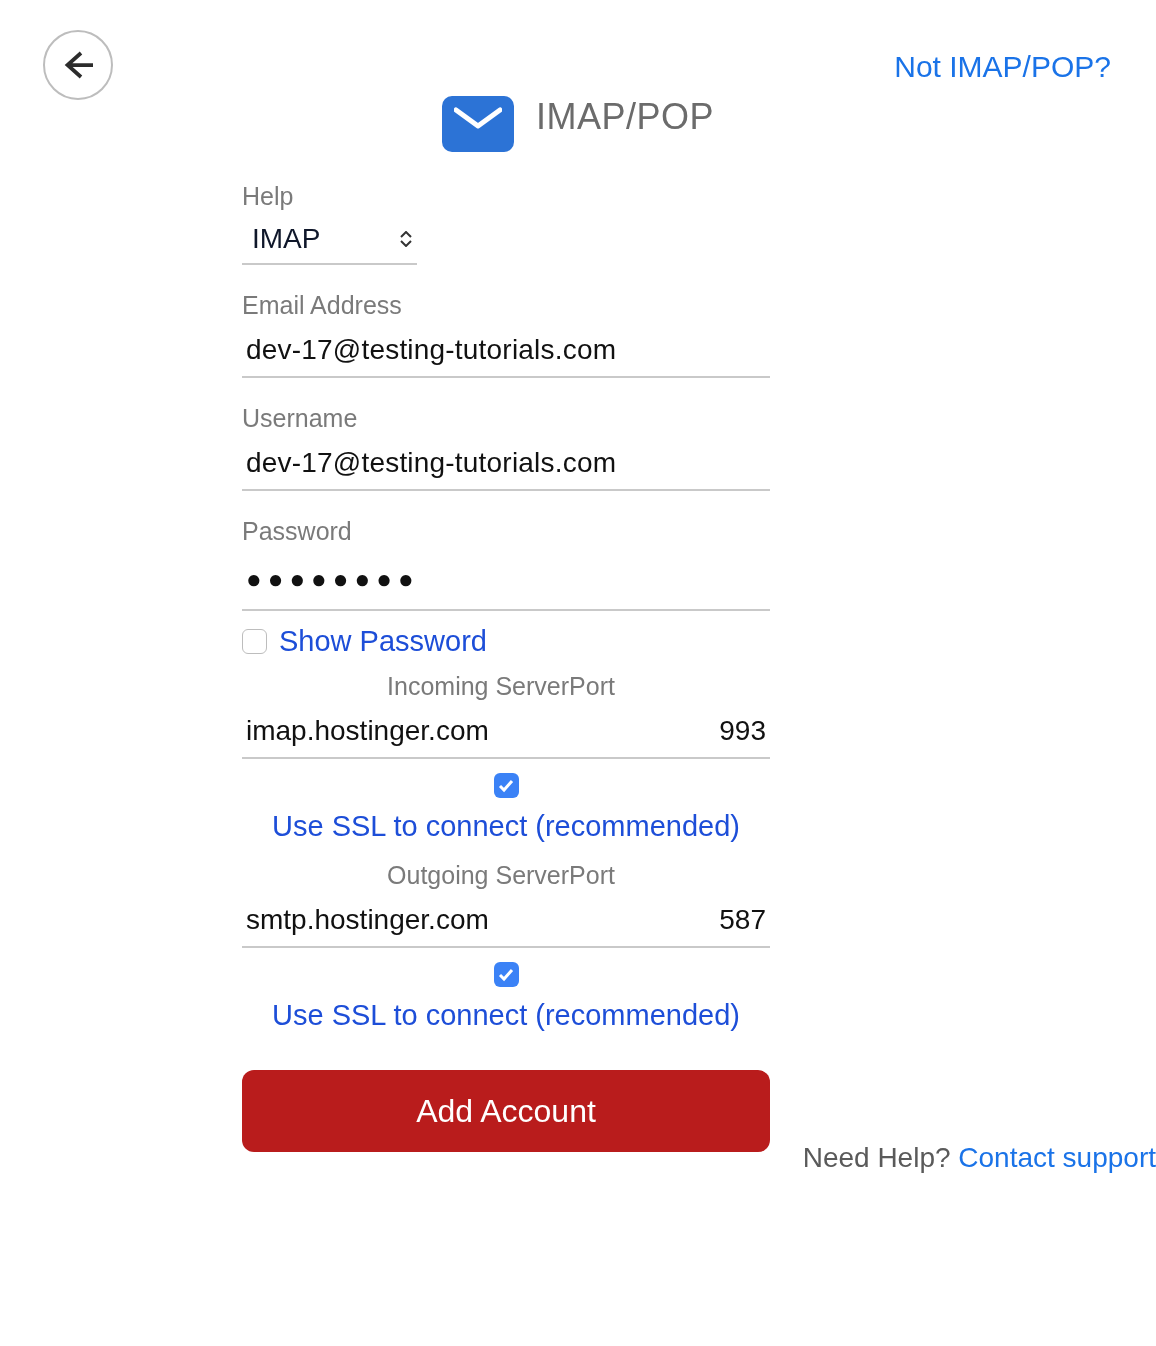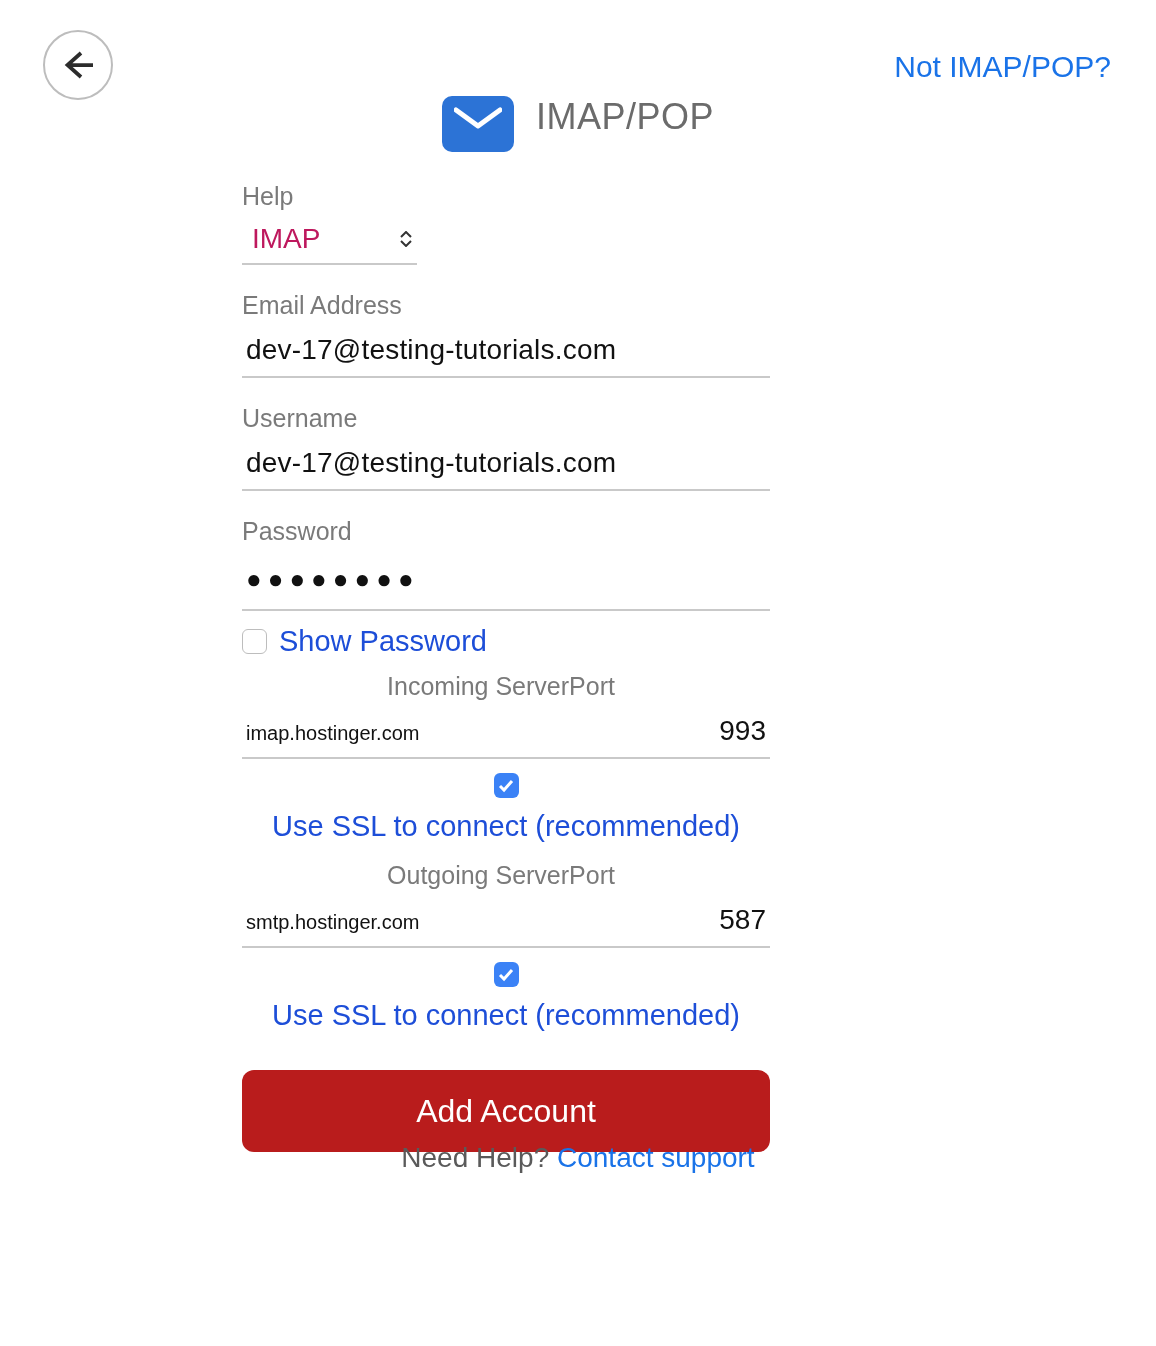--- a/index.html
+++ b/index.html
@@ -87,21 +87,21 @@
       align-items: center;
       border-bottom: 2px solid #c9c9c9;
       width: 175px;
       padding: 6px 4px 8px 10px;
       margin-bottom: 26px;
       cursor: pointer;
       justify-content: space-between;
     }
     .type-value {
       font-size: 28px;
-      color: #be185d;
+      color: #0f172a;
     }
     .chevrons {
       display: flex;
       flex-direction: column;
       align-items: center;
       gap: 0;
       line-height: 0.6;
     }
     .chevrons svg {
       width: 14px;
@@ -176,21 +176,21 @@
       margin-right: 10px;
     }
     .server-row {
       display: flex;
       justify-content: space-between;
       align-items: baseline;
       border-bottom: 2px solid #c9c9c9;
       padding: 8px 4px 10px 4px;
     }
     .server-host {
-      font-size: 20px;
+      font-size: 28px;
       color: #111;
     }
     .server-port {
       font-size: 28px;
       color: #111;
     }
     .ssl-row {
       display: flex;
       align-items: center;
       gap: 12px;
@@ -208,21 +208,21 @@
       font-size: 32px;
       font-weight: 400;
       cursor: pointer;
       margin-top: 20px;
     }
     .help-row {
       position: absolute;
       bottom: 172px;
       left: 0;
       right: 0;
-      text-align: center;
+      text-align: right;
       font-size: 28px;
     }
     .help-text {
       color: #5a5a5a;
     }
     .help-link {
       color: #1a73e8;
       cursor: pointer;
     }
   </style>

